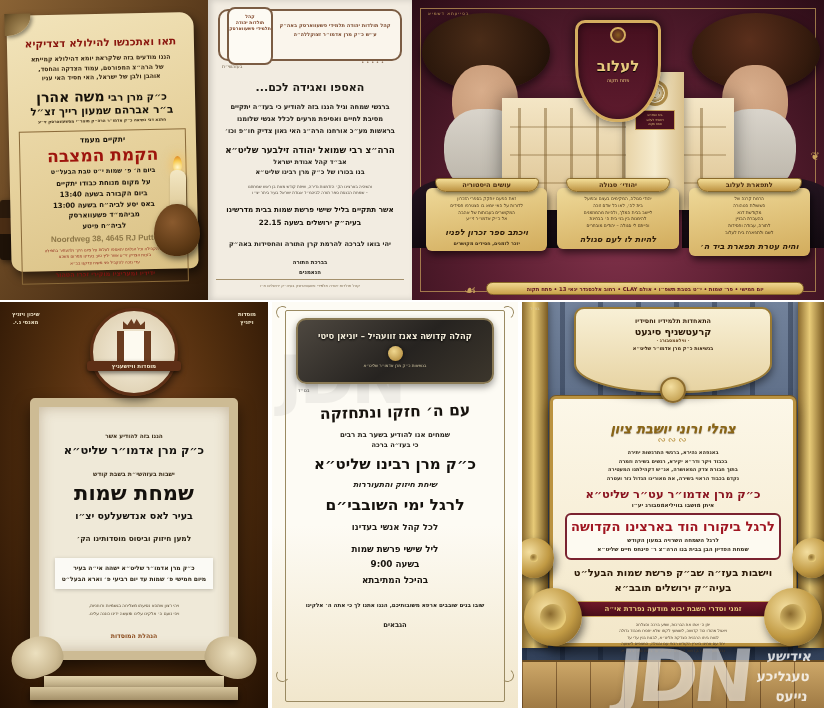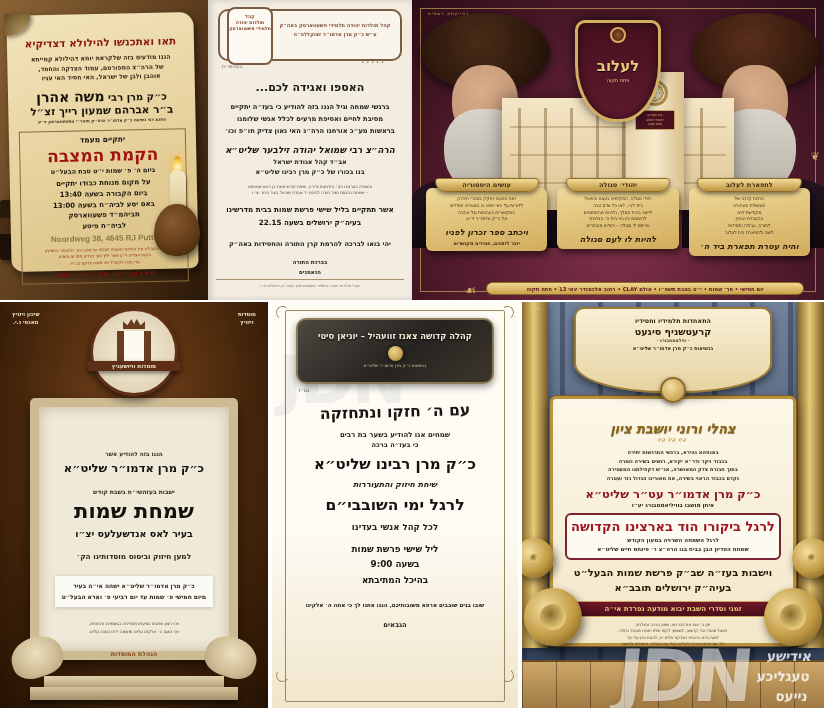--- a/index.html
+++ b/index.html
@@ -55,21 +55,21 @@
   .pb-medal-crown { width:12px; height:7px; margin:0 auto 2px; background:#7b5c43;
         clip-path:polygon(0 100%,0 30%,25% 60%,50% 0,75% 60%,100% 30%,100% 100%); }
   .pb-medal-text { font-size:4.6px; font-weight:bold; color:#7b3f22; line-height:1.35; }
   .pb-head-text { padding:10px 8px 0 58px; font-size:5.1px; font-weight:bold; color:#7b4a2f; line-height:1.7; }
   .pb-dots { position:absolute; font-size:5px; color:#7b5c43; letter-spacing:2px; }
   .pb-dots.tr { top:-6px; left:14px; }
   .pb-dots.bl { bottom:-6px; right:14px; }
   .pb-bsd { text-align:left; font-size:4.6px; color:#6a5a44; margin:3px 14px 0; }
   .pb-title { font-size:11px; font-weight:bold; color:#1d1a15; margin-top:12px; }
   .pb-para { font-size:6.7px; color:#242019; line-height:1.8; margin-top:7px; font-weight:bold; }
-  .pb-guest { font-size:8.8px; font-weight:bold; color:#17120a; margin-top:8px;font-style:italic; }
+  .pb-guest { font-size:8.8px; font-weight:bold; color:#17120a; margin-top:8px; }
   .pb-guest-sub { font-size:6.4px; color:#242019; line-height:1.6; margin-top:2px; font-weight:bold; }
   .pb-note { font-size:4.1px; color:#4a4034; line-height:1.6; margin-top:6px; }
   .pb-when { font-size:7.2px; font-weight:bold; color:#17120a; line-height:1.9; margin-top:6px; }
   .pb-bless { font-size:6.6px; font-weight:bold; color:#242019; margin-top:10px; }
   .pb-sig { font-size:5.4px; color:#242019; line-height:1.8; margin-top:10px; font-weight:bold; }
   .pb-footline { position:absolute; left:8px; right:8px; bottom:12px; border-top:1px solid #a4906c; padding-top:3px;
         font-size:3.9px; color:#7b6a4f; }
 
   
   .pc { left:412px; top:0; width:412px; height:300px;
@@ -133,21 +133,21 @@
   .pd-logo-circle { width:88px; height:88px; border-radius:50%; border:3px solid #5e2f16;
         background:radial-gradient(#f6efdd,#d9c9a8); box-shadow:0 4px 10px rgba(0,0,0,.6); position:relative; }
   .pd-crown { position:absolute; top:7px; left:50%; transform:translateX(-50%); width:22px; height:11px; background:#6a3c20;
         clip-path:polygon(0 100%,0 30%,20% 65%,38% 10%,50% 55%,62% 10%,80% 65%,100% 30%,100% 100%); }
   .pd-scroll { position:absolute; top:20px; left:50%; transform:translateX(-50%); width:34px; height:30px;
         border-left:7px solid #6a3c20; border-right:7px solid #6a3c20; background:#fdfaf0; }
   .pd-logo-banner { position:absolute; top:50px; left:-6px; right:-6px; background:#5e2f16; border-radius:3px;
         font-size:5.6px; color:#f0e4c8; font-weight:bold; padding:2px 0; box-shadow:0 2px 4px rgba(0,0,0,.5); }
   .pd-frame { position:absolute; left:30px; right:30px; top:96px; bottom:48px; background:#efe9d8;
         border:9px solid #cdbb94; border-radius:5px;
-        box-shadow:0 8px 16px rgba(0,0,0,.6), inset 0 0 14px rgba(120,90,50,.35); padding:44px 10px 0; }
+        box-shadow:0 8px 16px rgba(0,0,0,.6), inset 0 0 14px rgba(120,90,50,.35); padding:26px 10px 0; }
   .pd-frame::before, .pd-frame::after { content:""; position:absolute; bottom:-26px; width:52px; height:40px;
         background:radial-gradient(circle at 50% 40%,#ece0bf,#cdbb94 60%,#a8966e); border-radius:50% 50% 40% 40%; }
   .pd-frame::before { left:-28px; transform:rotate(-18deg); }
   .pd-frame::after { right:-28px; transform:rotate(18deg); }
   .pd-pedestal { position:absolute; bottom:20px; left:44px; right:44px; height:12px;
         background:linear-gradient(#e0d1ab,#b7a47c); box-shadow:0 3px 5px rgba(0,0,0,.5); }
   .pd-pedestal2 { position:absolute; bottom:8px; left:30px; right:30px; height:13px;
         background:linear-gradient(#d5c49c,#a5916a); box-shadow:0 4px 7px rgba(0,0,0,.6); }
   .pd-intro { font-size:5.8px; font-weight:bold; color:#3a2c18; }
   .pd-rebbe { font-size:11.5px; font-weight:bold; color:#151310; margin-top:4px; }

